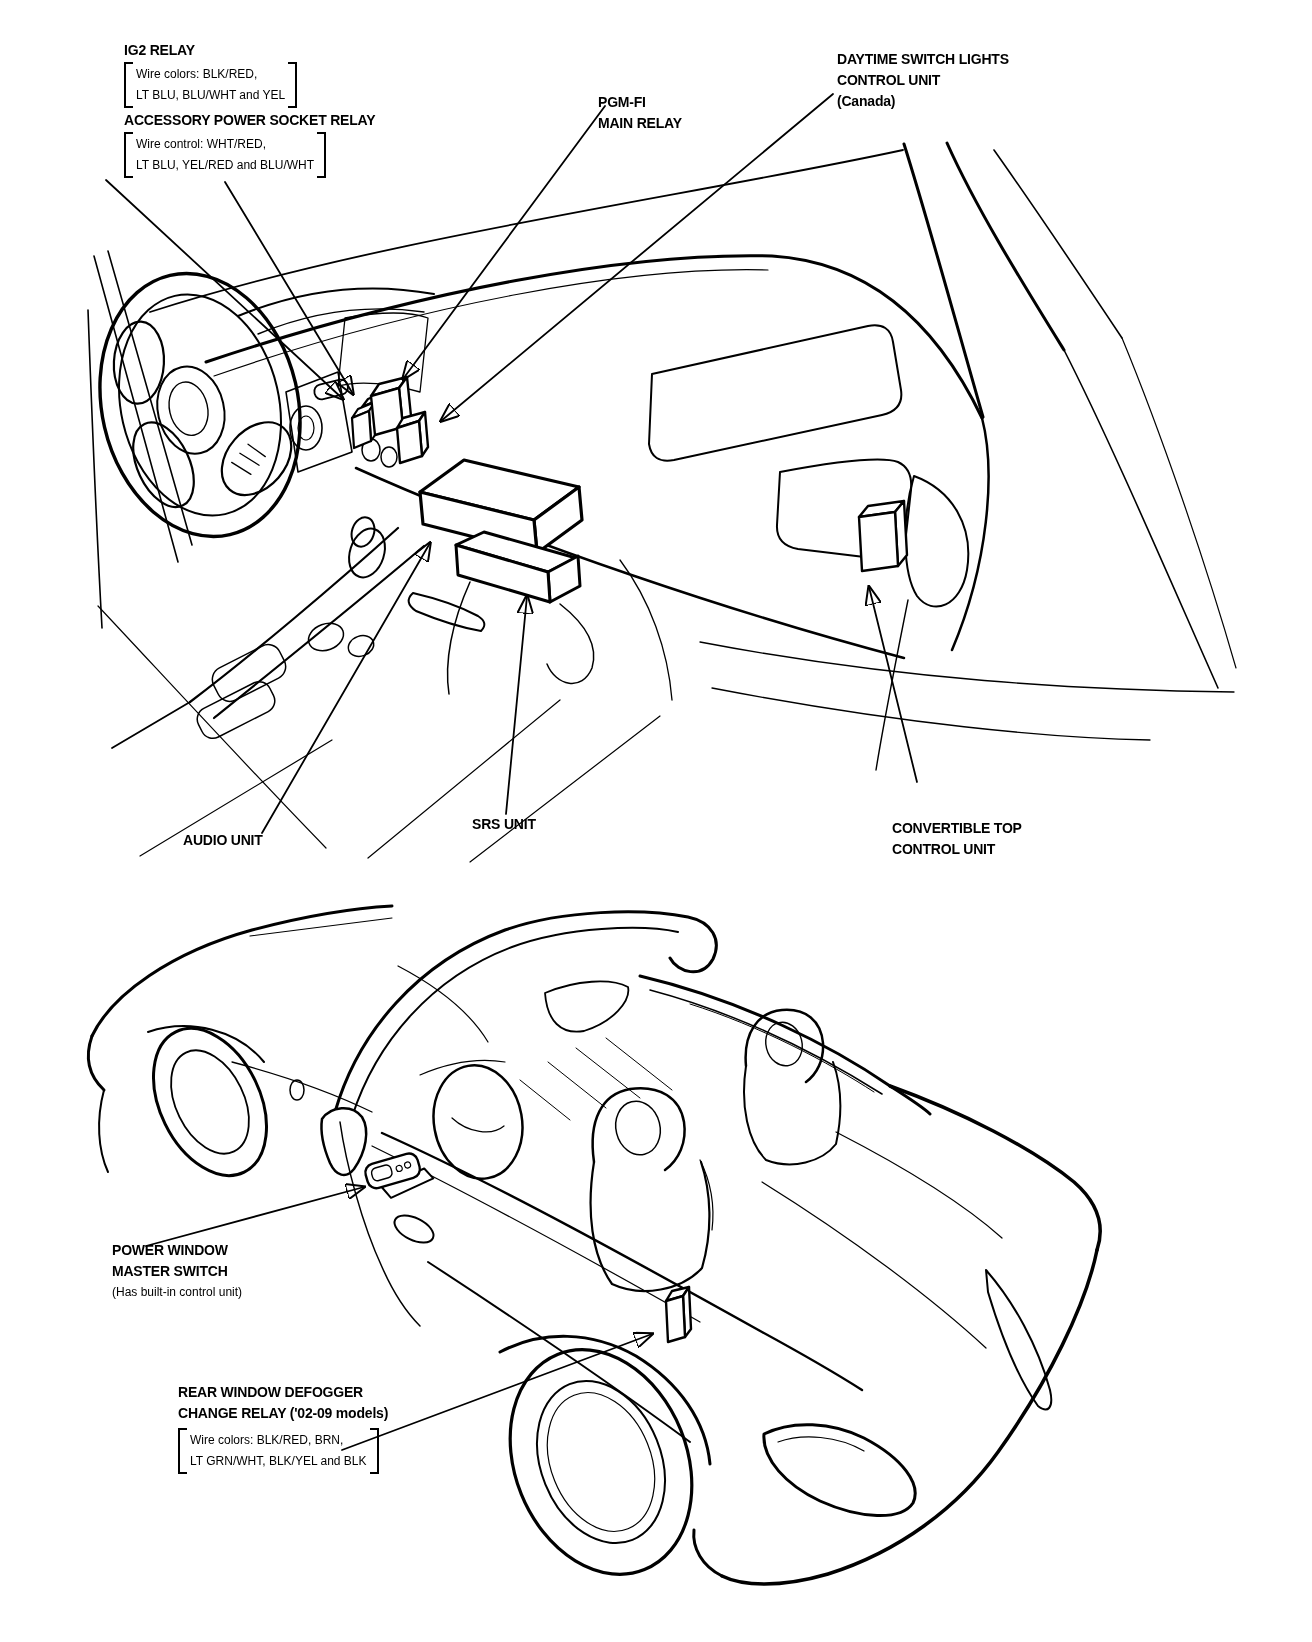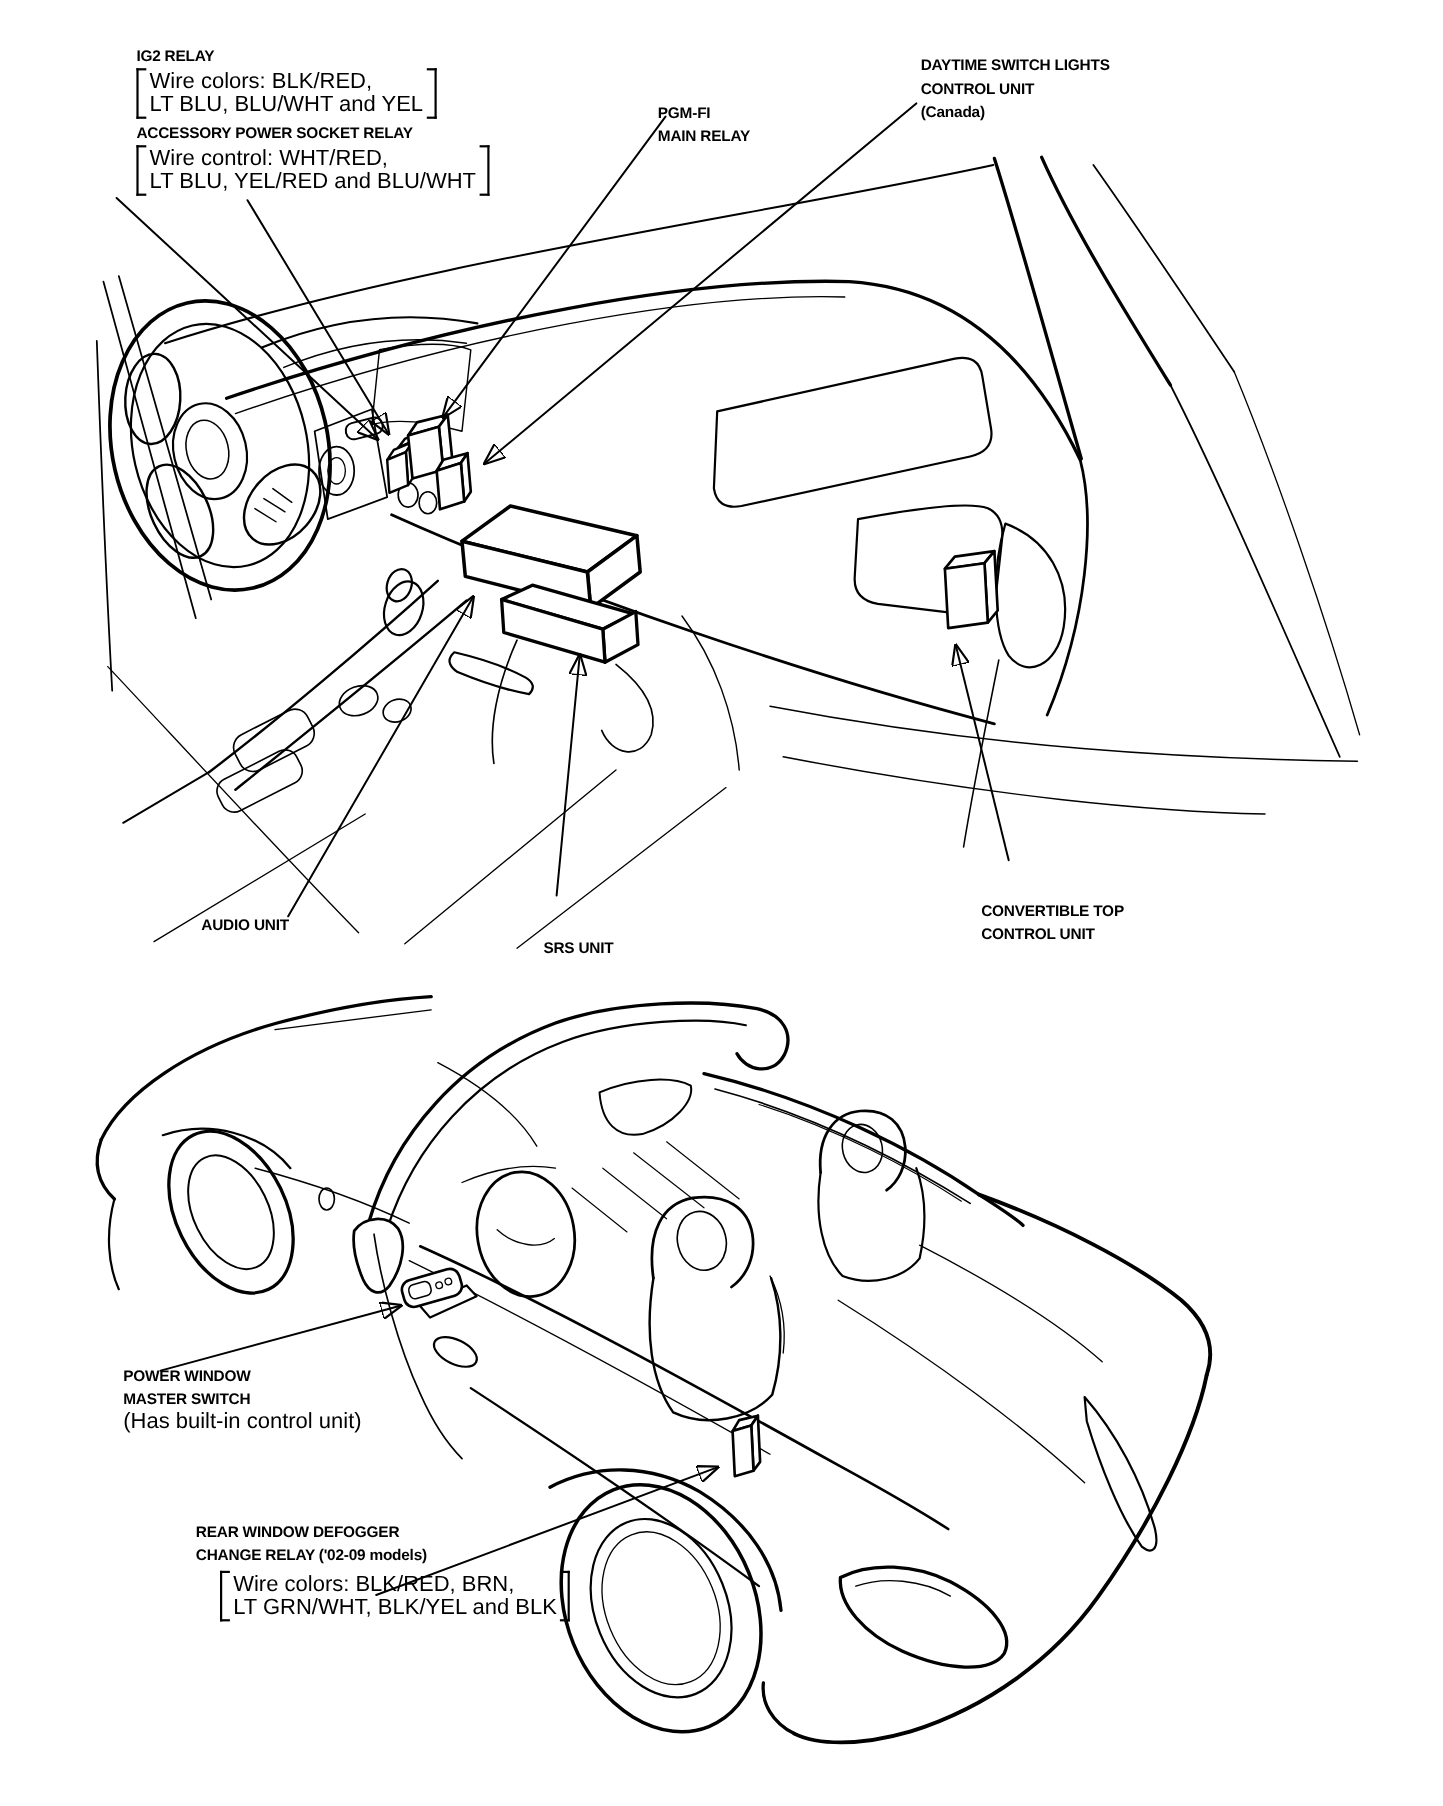--- a/index.html
+++ b/index.html
@@ -8,21 +8,21 @@
     font-family:"Liberation Sans", sans-serif; color:#000;
     -webkit-font-smoothing:antialiased; overflow:hidden;
   }
   svg.fig { position:absolute; left:0; top:0; }
   svg.fig path, svg.fig ellipse, svg.fig rect, svg.fig polygon, svg.fig line {
     stroke:#000; fill:none; stroke-linecap:round; stroke-linejoin:round;
   }
   svg.fig .solid { fill:#ffffff; }
   .lbl { position:absolute; white-space:nowrap; z-index:5; }
   .t  { font-weight:bold; font-size:14px; line-height:21px; letter-spacing:-0.2px; }
-  .rg { font-weight:normal; font-size:20px; line-height:21px; }
+  .rg { font-weight:normal; font-size:12px; line-height:21px; }
   .bracket { position:relative; display:table; padding:2px 12px; margin-top:1px; }
   .bracket::before {
     content:""; position:absolute; left:0; top:0; bottom:0; width:7px;
     border:2.5px solid #000; border-right:none;
   }
   .bracket::after {
     content:""; position:absolute; right:0; top:0; bottom:0; width:7px;
     border:2.5px solid #000; border-left:none;
   }
 </style>
@@ -294,35 +294,35 @@
 <div class="lbl" style="left:837px; top:49px;">
   <div class="t">DAYTIME SWITCH LIGHTS</div>
   <div class="t">CONTROL UNIT</div>
   <div class="t">(Canada)</div>
 </div>
 
 <div class="lbl" style="left:183px; top:830px;">
   <div class="t">AUDIO UNIT</div>
 </div>
 
-<div class="lbl" style="left:472px; top:851px;margin-left:22px;">
+<div class="lbl" style="left:472px; top:814px;">
   <div class="t">SRS UNIT</div>
 </div>
 
 <div class="lbl" style="left:892px; top:782px;margin-top:36px;">
   <div class="t">CONVERTIBLE TOP</div>
   <div class="t">CONTROL UNIT</div>
 </div>
 
 <div class="lbl" style="left:112px; top:1240px;">
   <div class="t">POWER WINDOW</div>
   <div class="t">MASTER SWITCH</div>
   <div class="rg">(Has built-in control unit)</div>
 </div>
 
 <div class="lbl" style="left:178px; top:1382px;">
   <div class="t">REAR WINDOW DEFOGGER</div>
   <div class="t">CHANGE RELAY ('02-09 models)</div>
-  <div class="bracket rg" style="margin-left:22px; margin-top:4px">
+  <div class="bracket rg" style="margin-left:0; margin-top:4px">
     <div>Wire colors: BLK/RED, BRN,</div>
     <div>LT GRN/WHT, BLK/YEL and BLK</div>
   </div>
 </div>
 
 </body></html>

